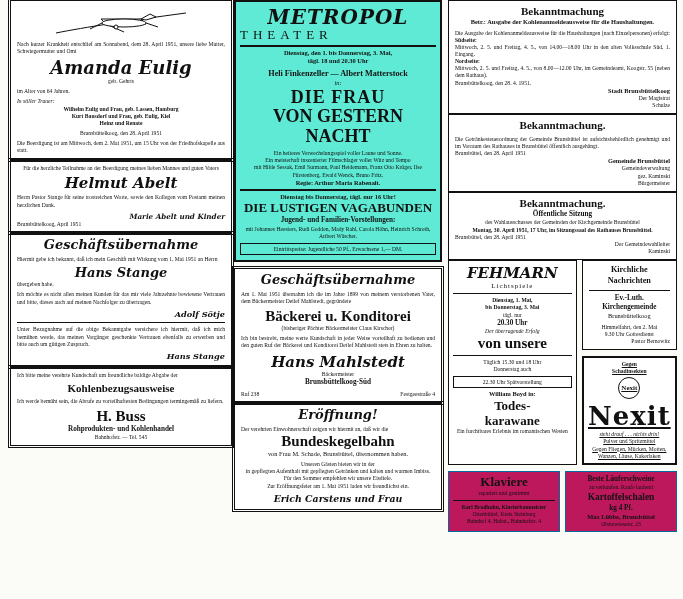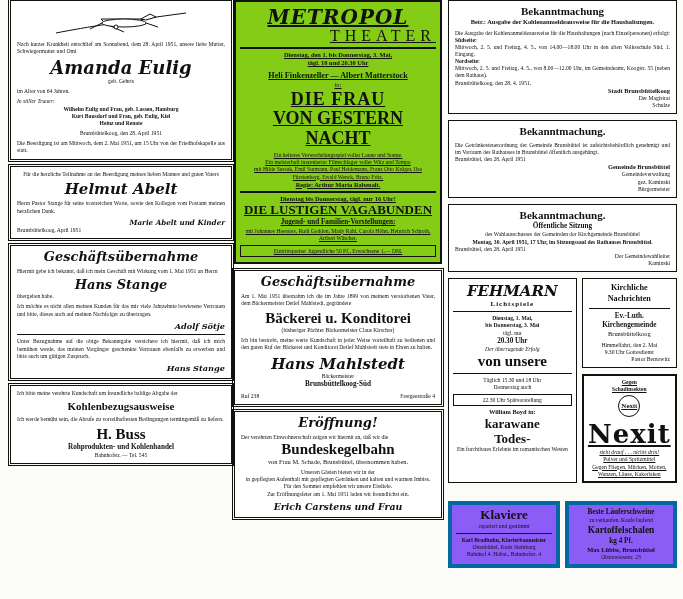--- a/index.html
+++ b/index.html
@@ -2,21 +2,21 @@
 <html><head>
 <meta charset="utf-8">
 <style>
   html,body{margin:0;padding:0;background:#fff;}
   body{font-family:"Liberation Serif",serif;color:#111;}
   #page{position:relative;width:683px;height:599px;margin:0;background:#fbfbf8;overflow:hidden;}
   .col{position:absolute;top:0;}
   #col1{left:10px;width:222px;}
   #col2{left:234px;width:208px;}
   #col3{left:448px;width:229px;}
-  .ad{border:1px solid #111;background:#fff;margin-bottom:6px;padding:4px 6px;box-sizing:border-box;}
+  .ad{border:1px solid #111;background:#fff;padding:4px 6px;box-sizing:border-box;}
   .ad.dbl{border:1px solid #111;outline:1px solid #111;outline-offset:1.5px;}
   .ad.thin{border:1px solid #111;}
   .c{text-align:center;}
   .j{text-align:justify;}
   .r{text-align:right;}
   .l{text-align:left;}
   .t6{font-size:5.6px;line-height:1.28;}
   .t7{font-size:6.4px;line-height:1.3;}
   .t8{font-size:7.2px;line-height:1.3;}
   .t9{font-size:8.2px;line-height:1.3;}
@@ -28,31 +28,31 @@
   .b{font-weight:bold;}
   .i{font-style:italic;}
   .sp{letter-spacing:1px;}
   .script{font-family:"DejaVu Serif",serif;font-style:italic;font-weight:bold;}
   .gap3{height:3px;}
   .gap5{height:5px;}
   .rule{border-top:1px solid #111;margin:3px 0;}
   .flexrow{display:flex;justify-content:space-between;align-items:flex-end;}
   .plane{position:relative;height:34px;margin:2px 0 0;}
   .plane svg{position:absolute;left:50%;transform:translateX(-50%);}
-  .metropol{border:2px solid #111;padding:3px 4px 5px;background:#84cc16;margin-bottom:6px;text-decoration:underline;}
+  .metropol{border:2px solid #111;padding:3px 4px 5px;background:#5eead4;margin-bottom:6px;}
   .metro-title{font-family:"DejaVu Serif",serif;font-weight:bold;font-style:italic;font-size:20px;text-align:center;letter-spacing:1px;}
-  .metro-sub{font-size:16px;text-align:right;letter-spacing:5px;margin-top:-2px;}
+  .metro-sub{font-size:13px;text-align:left;letter-spacing:5px;margin-top:-2px;}
   .tinybox{border:1px solid #111;padding:2px 3px;font-size:5.6px;text-align:center;margin-top:3px;}
   .nexit-box{border:2px solid #111;padding:3px;text-align:center;background:#fff;text-decoration:underline;}
   .nexit-word{font-family:"DejaVu Serif",serif;font-weight:bold;font-size:26px;letter-spacing:1px;}
   .kino{border:1px solid #111;padding:3px 4px;background:#fff;}
   .kinohead{font-family:"DejaVu Serif",serif;font-style:italic;font-weight:bold;font-size:15px;text-align:center;}
-  .kinosub{font-size:7px;text-align:center;letter-spacing:1px;font-weight:bold;}
+  .kinosub{font-size:7px;text-align:center;letter-spacing:1px;}
   .boxrow{display:flex;gap:5px;}
-  .halfbox{flex:1;border:4px solid #0369a1;padding:3px 4px;background:#8b5cf6;box-sizing:border-box;}
+  .halfbox{flex:1;border:1px solid #0369a1;padding:3px 4px;background:#be185d;box-sizing:border-box;}
   .dline{border-top:2px solid #111;margin:2px 0;}
   .logo-circle{width:20px;height:20px;border-radius:50%;border:1.5px solid #111;display:flex;align-items:center;justify-content:center;font-size:7px;font-weight:bold;margin:2px auto;}
 </style>
 </head>
 <body>
 
 <div id="page">
 
   <div class="col" id="col1">
 
@@ -223,38 +223,38 @@
     <div class="ad thin">
       <div class="c t12 b">Bekanntmachung.</div>
       <div class="c t8 b">Öffentliche Sitzung</div>
       <div class="c t6">des Wahlausschusses der Gemeinden der Kirchgemeinde Brunsbüttel</div>
       <div class="c t6 b">Montag, 30. April 1951, 17 Uhr, im Sitzungssaal des Rathauses Brunsbüttel.</div>
       <div class="t6 l">Brunsbüttel, den 28. April 1951</div>
       <div class="r t6">Der Gemeindewahlleiter</div>
       <div class="r t6">Kaminski</div>
     </div>
 
-    <div class="boxrow" style="margin-bottom:18px;">
+    <div class="boxrow" style="margin-bottom:6px;">
       <div class="kino" style="flex:1.02;">
         <div class="kinohead">FEHMARN</div>
         <div class="kinosub">Lichtspiele</div>
         <div class="rule"></div>
         <div class="c t6 b">Dienstag, 1. Mai,</div>
         <div class="c t6 b">bis Donnerstag, 3. Mai</div>
         <div class="c t6">tägl. nur</div>
         <div class="c t8 b">20.30 Uhr</div>
         <div class="c t6 i">Der überragende Erfolg</div>
         <div class="c t16 b">von unsere</div>
         <div class="rule"></div>
         <div class="c t6">Täglich 15.30 und 18 Uhr</div>
         <div class="c t6">Donnerstag auch</div>
         <div class="tinybox">22.30 Uhr Spätvorstellung</div>
         <div class="c t7 b" style="margin-top:2px;">William Boyd in:</div>
+        <div class="c t14 b">Todes-</div>
         <div class="c t14 b">karawane</div>
-        <div class="c t14 b">Todes-</div>
         <div class="c t6">Ein furchtbares Erlebnis im romantischen Westen</div>
       </div>
 
       <div style="flex:0.82;display:flex;flex-direction:column;gap:6px;">
         <div class="ad thin" style="margin:0;">
           <div class="c t9 b">Kirchliche Nachrichten</div>
           <div class="rule"></div>
           <div class="c t8 b">Ev.-Luth.</div>
           <div class="c t8 b">Kirchengemeinde</div>
           <div class="c t7">Brunsbüttelkoog</div>

